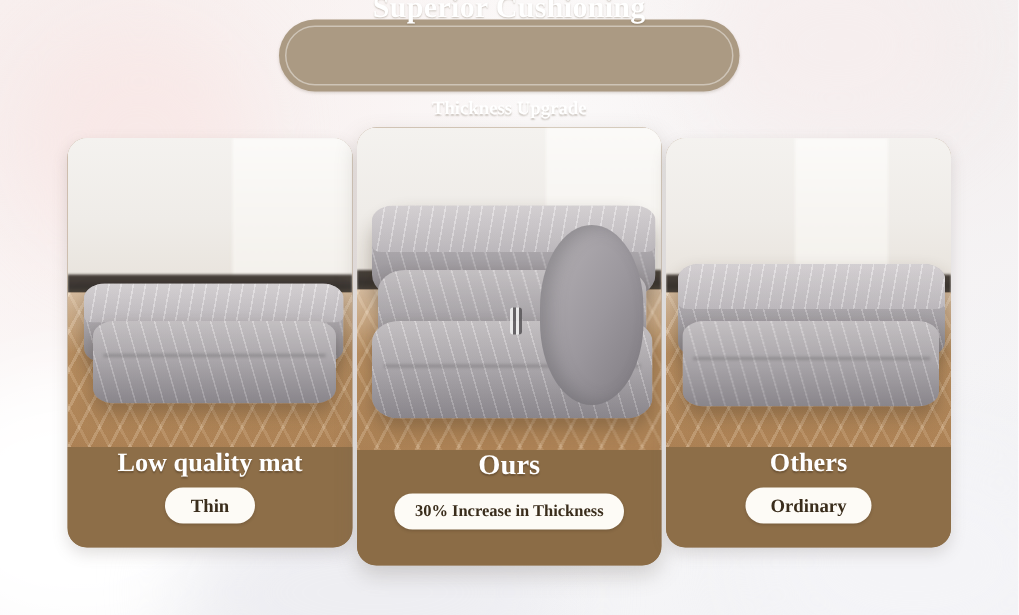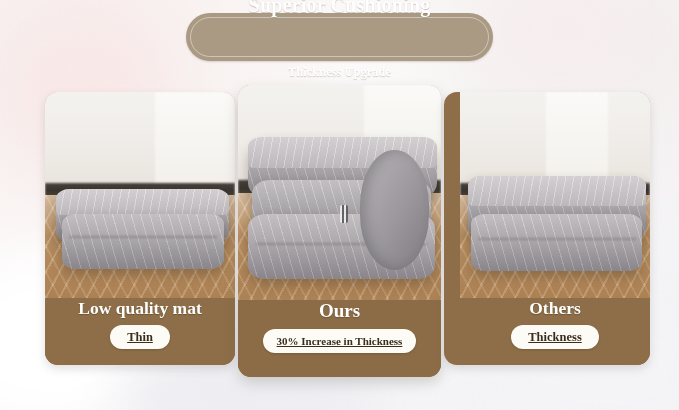--- a/index.html
+++ b/index.html
@@ -91,21 +91,21 @@
     position: absolute;
     border-radius: 13px;
     overflow: hidden;
     background: #8d6e48;
     box-shadow: 0 4px 10px rgba(110,100,95,0.20);
     display: flex;
     flex-direction: column;
   }
   .card.left   { left: 45px;  top: 92px; width: 190px; height: 273px; }
   .card.center { left: 238px; top: 85px; width: 203px; height: 292px; box-shadow: 0 6px 14px rgba(105,95,90,0.26); }
-  .card.right  { left: 444px; top: 92px; width: 190px; height: 273px; padding-left: 16px; }
+  .card.right  { left: 444px; top: 92px; width: 190px; height: 273px; }
 
   .photo {
     position: relative;
     width: 100%;
     overflow: hidden;
     background: #efeae4;
   }
   .card.left .photo,
   .card.right .photo { height: 206px; }
   .card.center .photo { height: 215px; }
@@ -245,21 +245,20 @@
     margin-top: 7px;
     background: #fdfbf6;
     color: #3a2d1c;
     border-radius: 14px;
     font-size: 12.5px;
     font-weight: bold;
     line-height: 14px;
     padding: 5px 17px;
     white-space: nowrap;
     box-shadow: 0 1px 2px rgba(60,45,28,0.25);
-    text-decoration: underline;
   }
   .card.center .badge {
     font-size: 11px;
     padding: 5px 14px;
   }
 </style>
 </head>
 <body>
 
 <div class="stage">
@@ -324,17 +323,17 @@
       <div class="floor"></div>
       <div class="mat m2">
         <div class="top-face"></div>
       </div>
       <div class="mat m1">
         <div class="fold-line" style="top:42%;"></div>
       </div>
     </div>
     <div class="footer">
       <div class="card-title">Others</div>
-      <div class="badge">Thickness</div>
+      <div class="badge">Ordinary</div>
     </div>
   </div>
 
 </div>
 
 </body></html>

